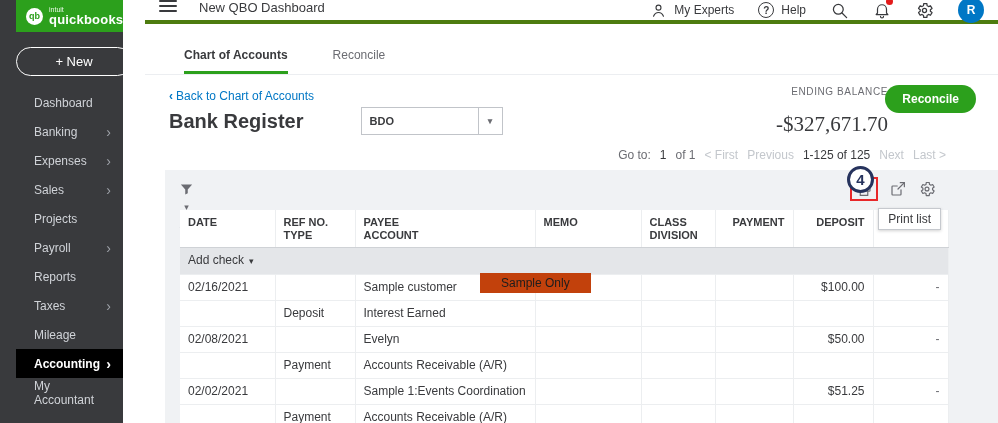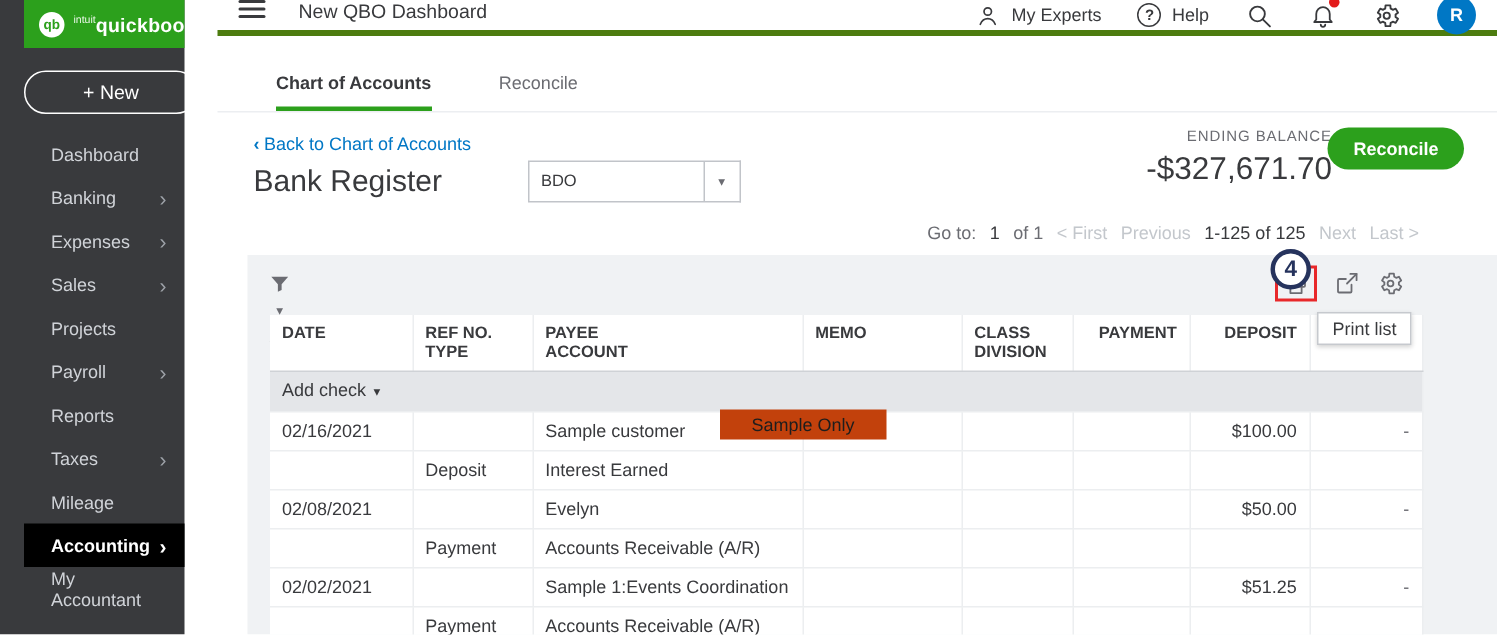--- a/index.html
+++ b/index.html
@@ -3,21 +3,21 @@
 <meta charset="utf-8">
 <style>
   * { box-sizing: border-box; margin: 0; padding: 0; }
   html,body { width: 998px; height: 423px; overflow: hidden; }
   body { font-family: "Liberation Sans", sans-serif; background: #fff; position: relative; }
 
   
   .sidebar { position: absolute; left: 0; top: 0; width: 123px; height: 423px; background: #393a3d; z-index: 5; padding-left: 16px; }
   .logo { height: 32px; background: #2ca01c; display: flex; align-items: center; padding: 0 10px; gap: 6px; }
   .logo-circle { width: 17px; height: 17px; border-radius: 50%; background: #fff; color: #2ca01c; font-size: 9px; font-weight: bold; display: flex; align-items: center; justify-content: center; flex: none; }
-  .logo-stack { display: flex; flex-direction: row; line-height: 1; }
+  .logo-stack { display: flex; flex-direction: column; line-height: 1; }
   .logo-intuit { font-size: 7px; color: #eaf7e8; }
   .logo-name { font-size: 13px; color: #fff; font-weight: bold; letter-spacing: .2px; }
   .new-btn { margin: 15px auto 12px; display: flex; width: 116px; height: 29px; border: 1px solid #fff; border-radius: 15px; background: transparent; color: #fff; font-size: 13px; align-items: center; justify-content: center; cursor: pointer; }
   .nav-item { height: 29px; display: flex; align-items: center; padding: 0 12px 0 18px; color: #d0d3d8; font-size: 12px; cursor: pointer; }
   .nav-item .chev { margin-left: auto; color: #9da1a8; font-size: 14px; line-height: 1; }
   .chev::after { content: "\203A"; }
   .nav-item.active { background: #000; color: #fff; font-weight: bold; }
   .nav-item.active .chev { color: #fff; }
 
   
@@ -38,29 +38,29 @@
   
   .tabs { position: absolute; left: 145px; top: 40px; right: 0; height: 35px; background: #fff; display: flex; align-items: flex-end; padding-left: 24px; gap: 30px; border-bottom: 1px solid #eceef1; }
   .tab { font-size: 12px; color: #6b6c72; padding-bottom: 9px; border-bottom: 3px solid transparent; cursor: pointer; margin-left: 15px; }
   .tab.active { color: #393a3d; font-weight: bold; border-bottom-color: #2ca01c; }
 
   
   .content { position: absolute; left: 145px; top: 76px; right: 0; bottom: 0; background: #fff; border-radius: 31px; }
   .back-link { position: absolute; left: 24px; top: 13px; font-size: 12px; color: #0077c5; cursor: pointer; }
   .back-link .lt { font-weight: bold; margin-right: 3px; }
   .back-link .lt::before { content: "\2039"; }
-  .page-title-row { position: absolute; left: 24px; top: 31px; display: flex; align-items: center; gap: 26px; }
+  .page-title-row { position: absolute; left: 24px; top: 31px; display: flex; align-items: center; gap: 26px; font-weight: bold; }
   .page-title { font-size: 20px; color: #393a3d; }
   .select { display: flex; height: 28px; cursor: pointer; }
   .select-value { width: 118px; border: 1px solid #c1c4c9; background: #fff; font-size: 11px; display: flex; align-items: center; padding: 0 8px; color: #393a3d; margin-left: 31px; }
   .select-arrow { width: 24px; border: 1px solid #c1c4c9; border-left: none; display: flex; align-items: center; justify-content: center; color: #6b6c72; font-size: 9px; background: #fff; }
   .caret::after { content: "\25BE"; }
   .balance { position: absolute; right: 110px; top: 10px; text-align: right; }
   .balance-label { font-size: 10px; color: #6b6c72; letter-spacing: .6px; }
-  .balance-amount { font-size: 21px; color: #393a3d; margin-top: 4px; }
+  .balance-amount { font-size: 21px; color: #393a3d; margin-top: 15px; font-family: Liberation Serif, serif; }
   .reconcile-btn { position: absolute; right: 22px; top: 9px; height: 28px; padding: 0 17px; background: #2ca01c; color: #fff; border: none; border-radius: 14px; font-size: 12px; font-weight: bold; cursor: pointer; }
 
   
   .pagination { position: absolute; right: 52px; top: 72px; font-size: 12px; display: flex; gap: 9px; color: #6b6c72; align-items: center; }
   .pg-muted { color: #c3c7cc; }
   .pg-dark { color: #393a3d; }
 
   
   .panel { position: absolute; left: 20px; top: 94px; right: 0; bottom: 0; background: #f0f2f4; }
   .filter { position: absolute; left: 14px; top: 12px; display: flex; align-items: center; gap: 5px; font-size: 12px; color: #6b6c72; cursor: pointer; flex-direction: column; }

